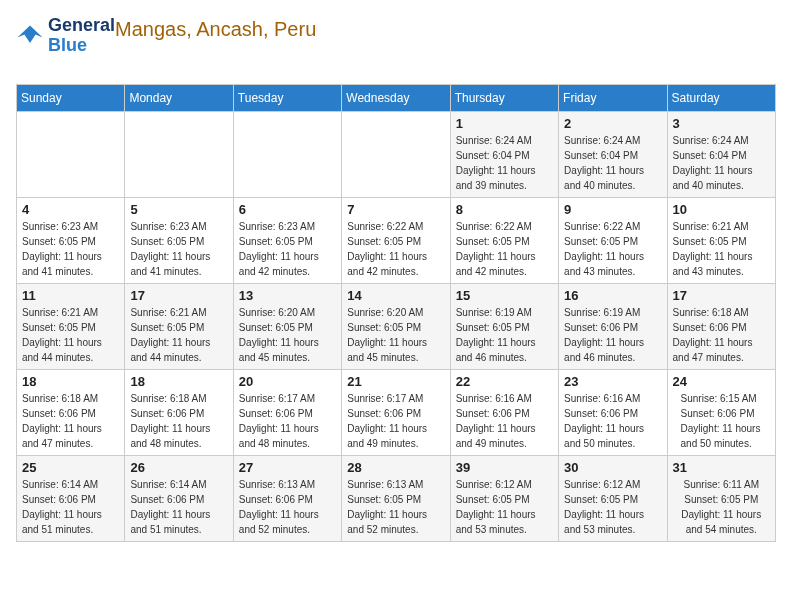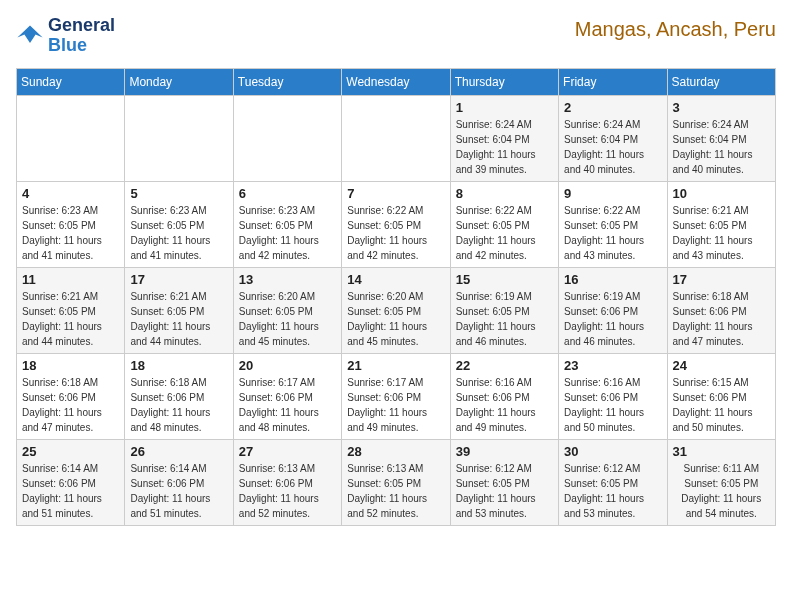--- a/index.html
+++ b/index.html
@@ -5,23 +5,22 @@
     * { box-sizing: border-box; margin: 0; padding: 0; }
     body {
       font-family: Arial, sans-serif;
       background: #fff;
       width: 792px;
       min-height: 612px;
       padding: 16px;
     }
     .header {
       display: flex;
-      justify-content: space-between;
       align-items: flex-start;
-      margin-bottom: 12px;
+      margin-bottom: 28px;
     }
     .logo {
       display: flex;
       align-items: center;
       gap: 4px;
     }
     .logo-text {
       font-size: 18px;
       font-weight: bold;
       color: #1a3a6b;
@@ -288,21 +287,21 @@
         </td>
         <td>
           <span class="day-num">23</span>
           <div class="day-info" style="white-space: pre-line;">Sunrise: 6:16 AM
 Sunset: 6:06 PM
 Daylight: 11 hours
 and 50 minutes.</div>
         </td>
         <td>
           <span class="day-num">24</span>
-          <div class="day-info" style="white-space: pre-line;">Sunrise: 6:15 AM
+          <div class="day-info" style="white-space: pre-line; margin-left: 8px;">Sunrise: 6:15 AM
 Sunset: 6:06 PM
 Daylight: 11 hours
 and 50 minutes.</div>
         </td>
       </tr>
       <tr>
         <td>
           <span class="day-num">25</span>
           <div class="day-info" style="white-space: pre-line;">Sunrise: 6:14 AM
 Sunset: 6:06 PM

